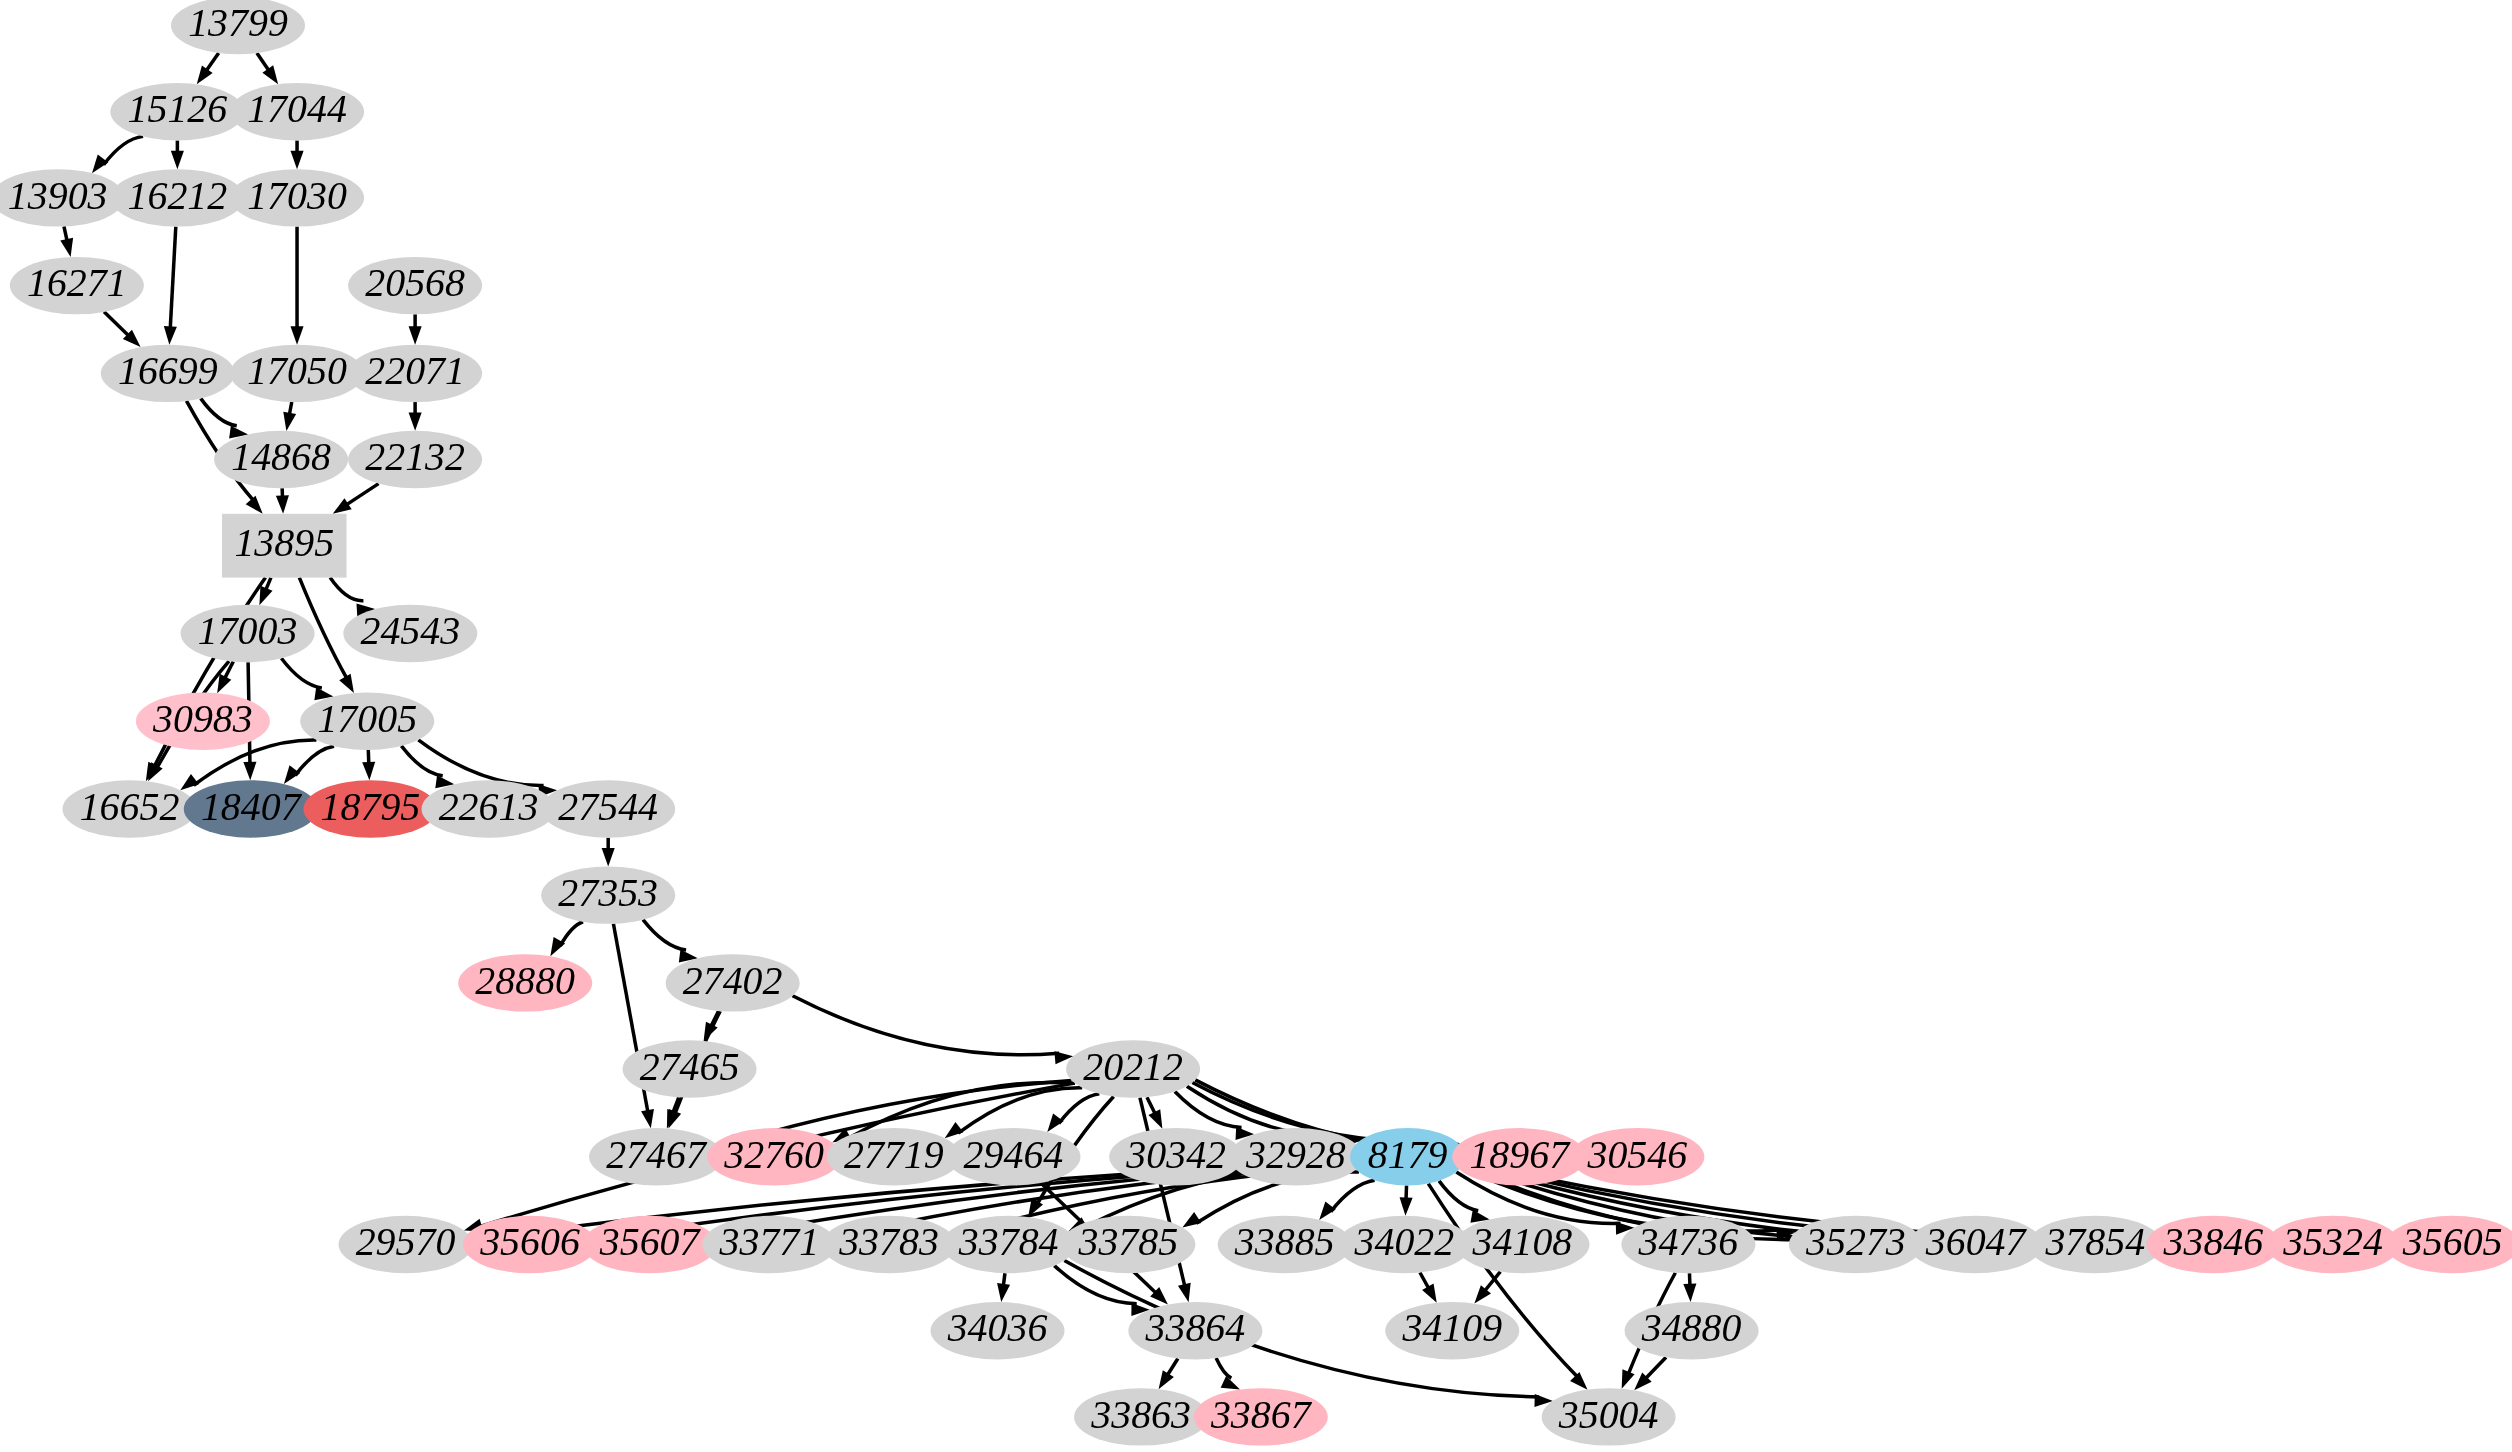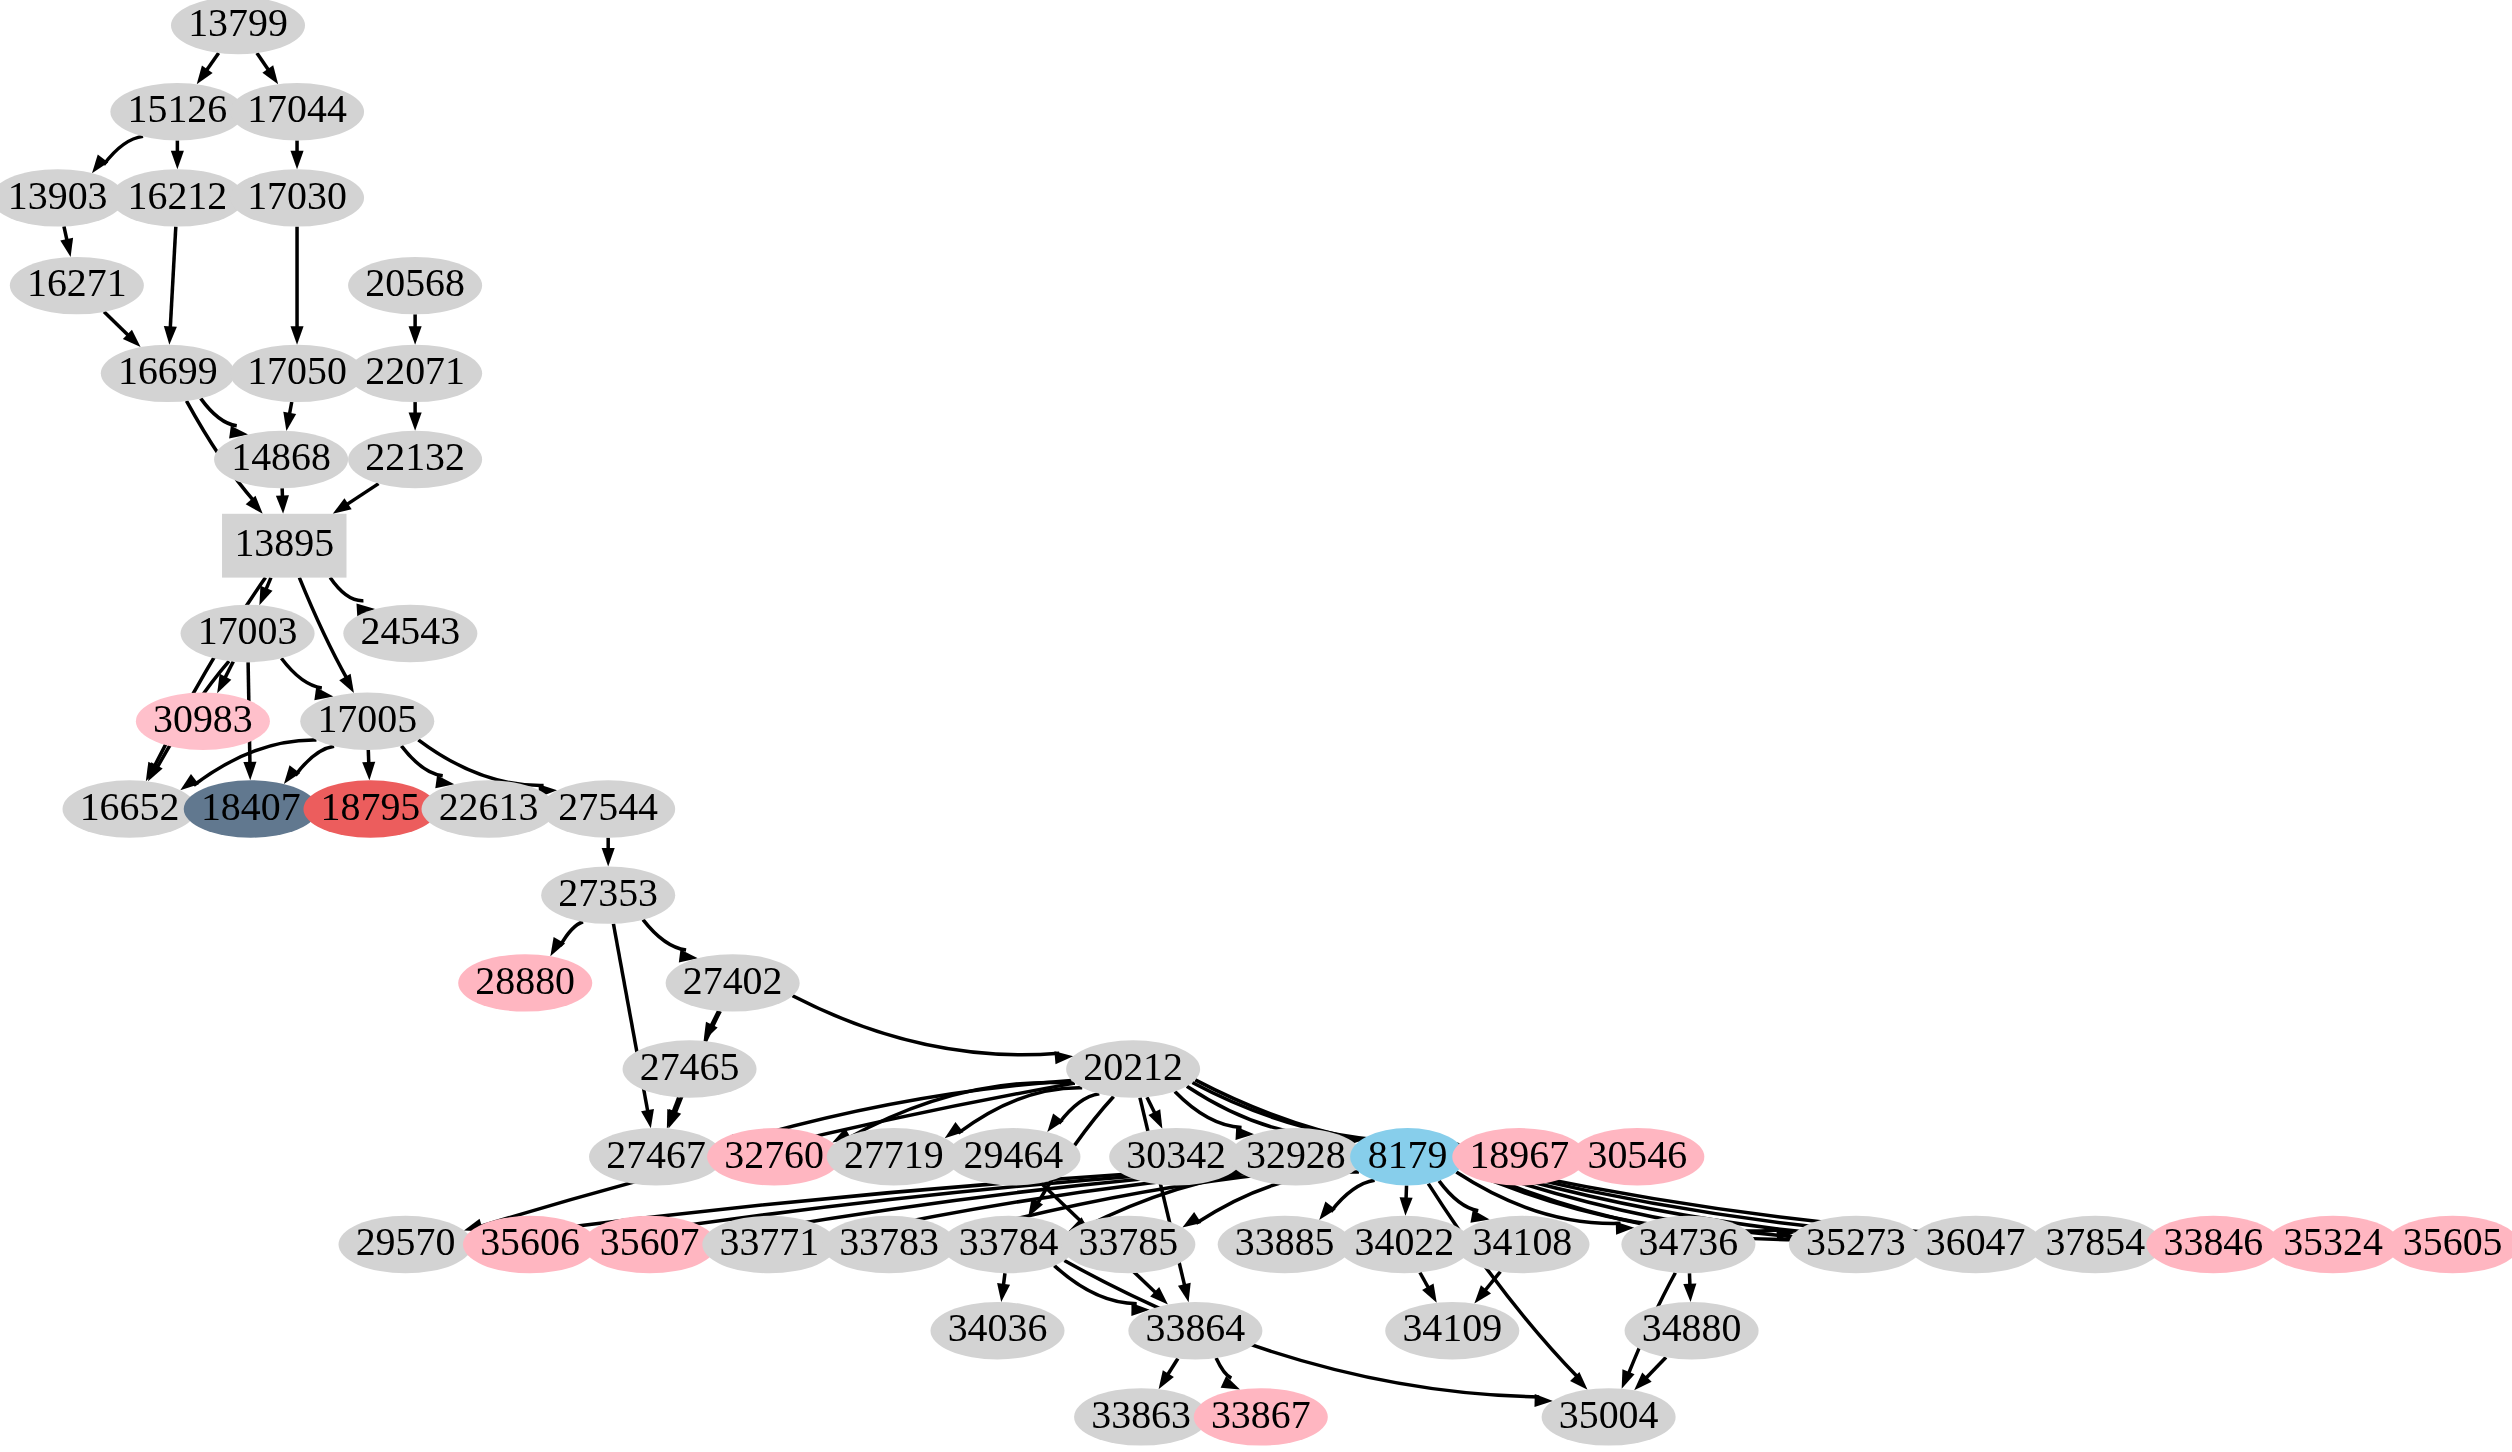--- a/index.html
+++ b/index.html
@@ -7,20 +7,21 @@
     padding: 0;
     background: #ffffff;
   }
   #graph-root {
     position: relative;
     width: 2512px;
     height: 1452px;
     background: #ffffff;
     font-family: "Liberation Serif", "DejaVu Serif", serif;
     overflow: hidden;
+    font-style: italic;
   }
   #graph-svg {
     position: absolute;
     left: 0;
     top: 0;
     width: 2512px;
     height: 1452px;
   }
   .node-label {
     font-family: "Liberation Serif", "DejaVu Serif", serif;

